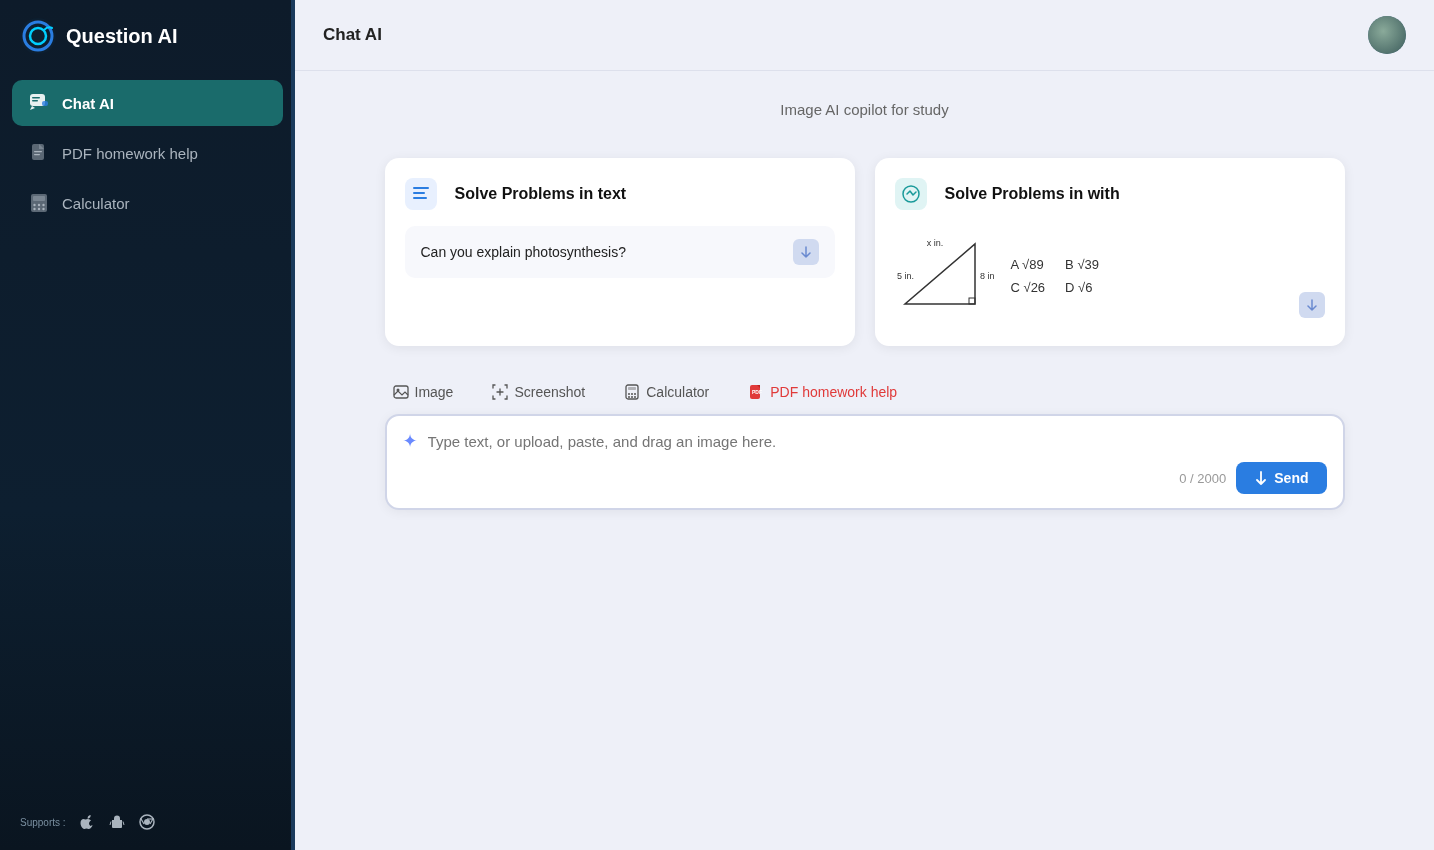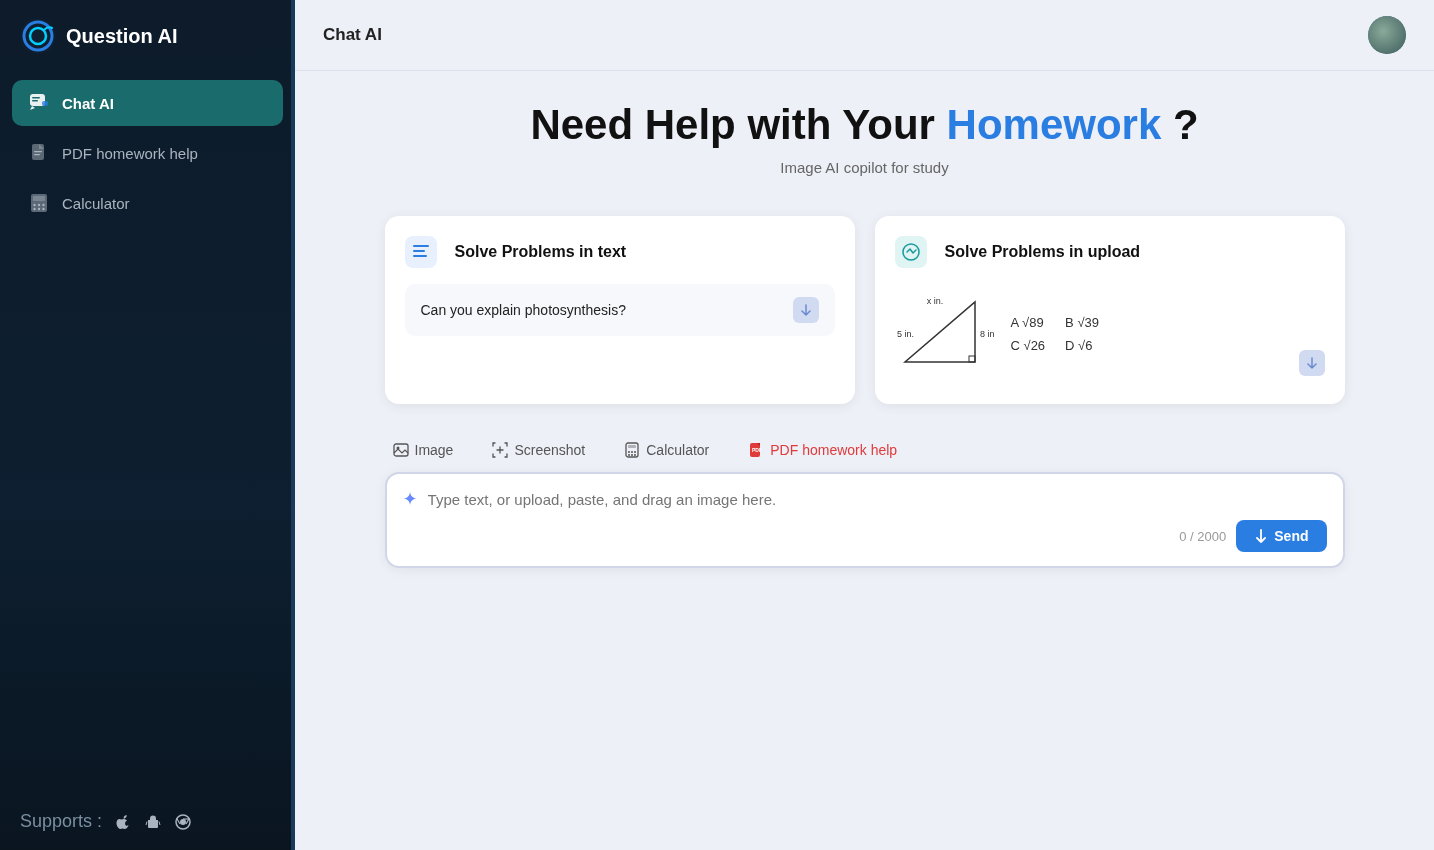--- a/index.html
+++ b/index.html
@@ -71,21 +71,21 @@
       right: 0;
       top: 0;
       bottom: 0;
       width: 4px;
       background: #1a3a5c;
     }
 
     .sidebar-footer {
       margin-top: auto;
       padding: 18px 20px;
-      font-size: 18px;
+      font-size: 10px;
       color: #7a8fa0;
       display: flex;
       align-items: center;
       gap: 7px;
     }
 
     .footer-icons {
       display: flex;
       gap: 10px;
       margin-left: 4px;
@@ -456,23 +456,20 @@
   <div class="main-header">
     <span class="header-title">Chat AI</span>
     <div class="user-avatar">
       <div class="avatar-img" style="background: radial-gradient(circle at 40% 40%, #8aaa9a, #3a5a5a); border-radius:50%; width:38px; height:38px;">
       </div>
     </div>
   </div>
 
   <div class="main-content">
 
-    <h1 class="hero-title">
-      <span>Need Help with Your </span><span class="highlight">Homework</span><span> ?</span>
-    </h1>
     <p class="hero-subtitle">Image AI copilot for study</p>
 
     <div class="cards-row">
 
       <div class="card">
         <div class="card-header">
           <div class="card-icon text-icon">
 
             <svg width="18" height="18" viewBox="0 0 18 18" fill="none">
               <rect x="1" y="2" width="16" height="2" rx="1" fill="#2a7de1"></rect>
@@ -496,21 +493,21 @@
 
       <div class="card">
         <div class="card-header">
           <div class="card-icon img-icon">
 
             <svg width="18" height="18" viewBox="0 0 18 18" fill="none">
               <circle cx="9" cy="9" r="8" stroke="#1a9a9a" stroke-width="1.5"></circle>
               <path d="M5 9 L8 6 L11 10 L14 7" stroke="#1a9a9a" stroke-width="1.5" stroke-linecap="round" stroke-linejoin="round"></path>
             </svg>
           </div>
-          <span class="card-title">Solve Problems in upload</span>
+          <span class="card-title">Solve Problems in with</span>
         </div>
 
         <div style="padding: 8px 0;">
           <div class="img-card-body">
             <div class="triangle-container">
               
               <svg width="100" height="80" viewBox="0 0 100 80">
 
                 <polygon points="10,70 80,70 80,10" fill="none" stroke="#333" stroke-width="1.5"></polygon>
 

